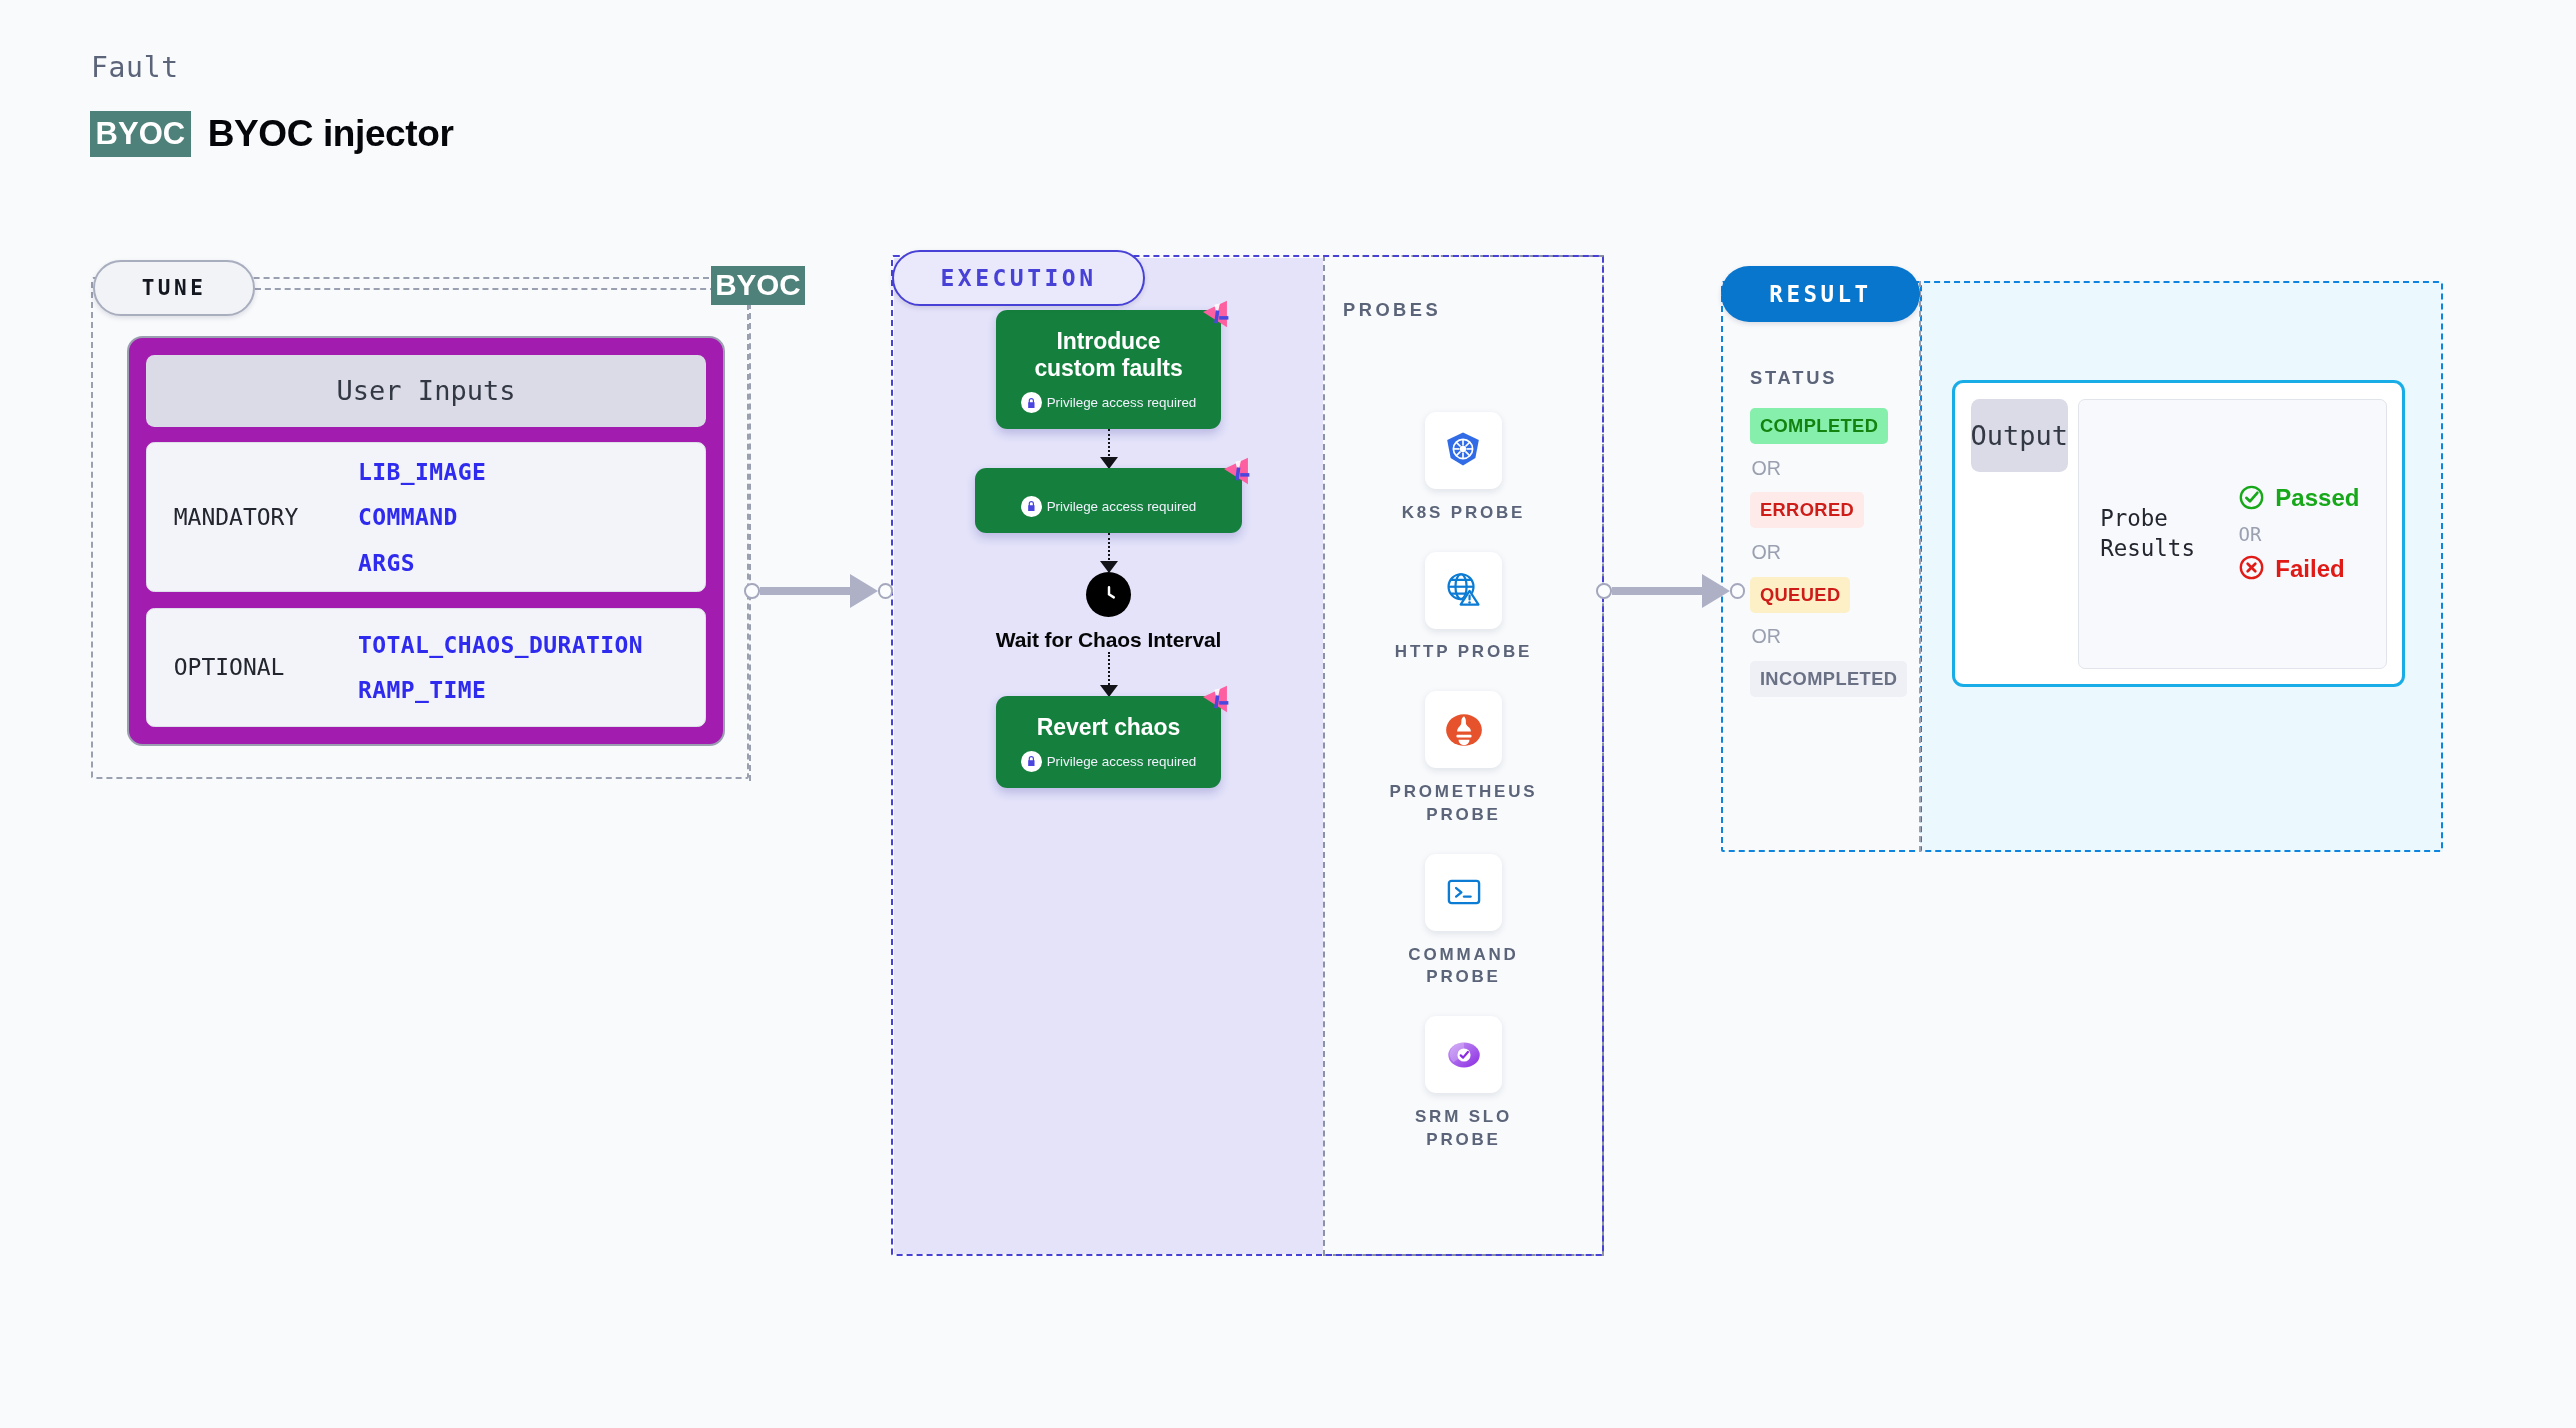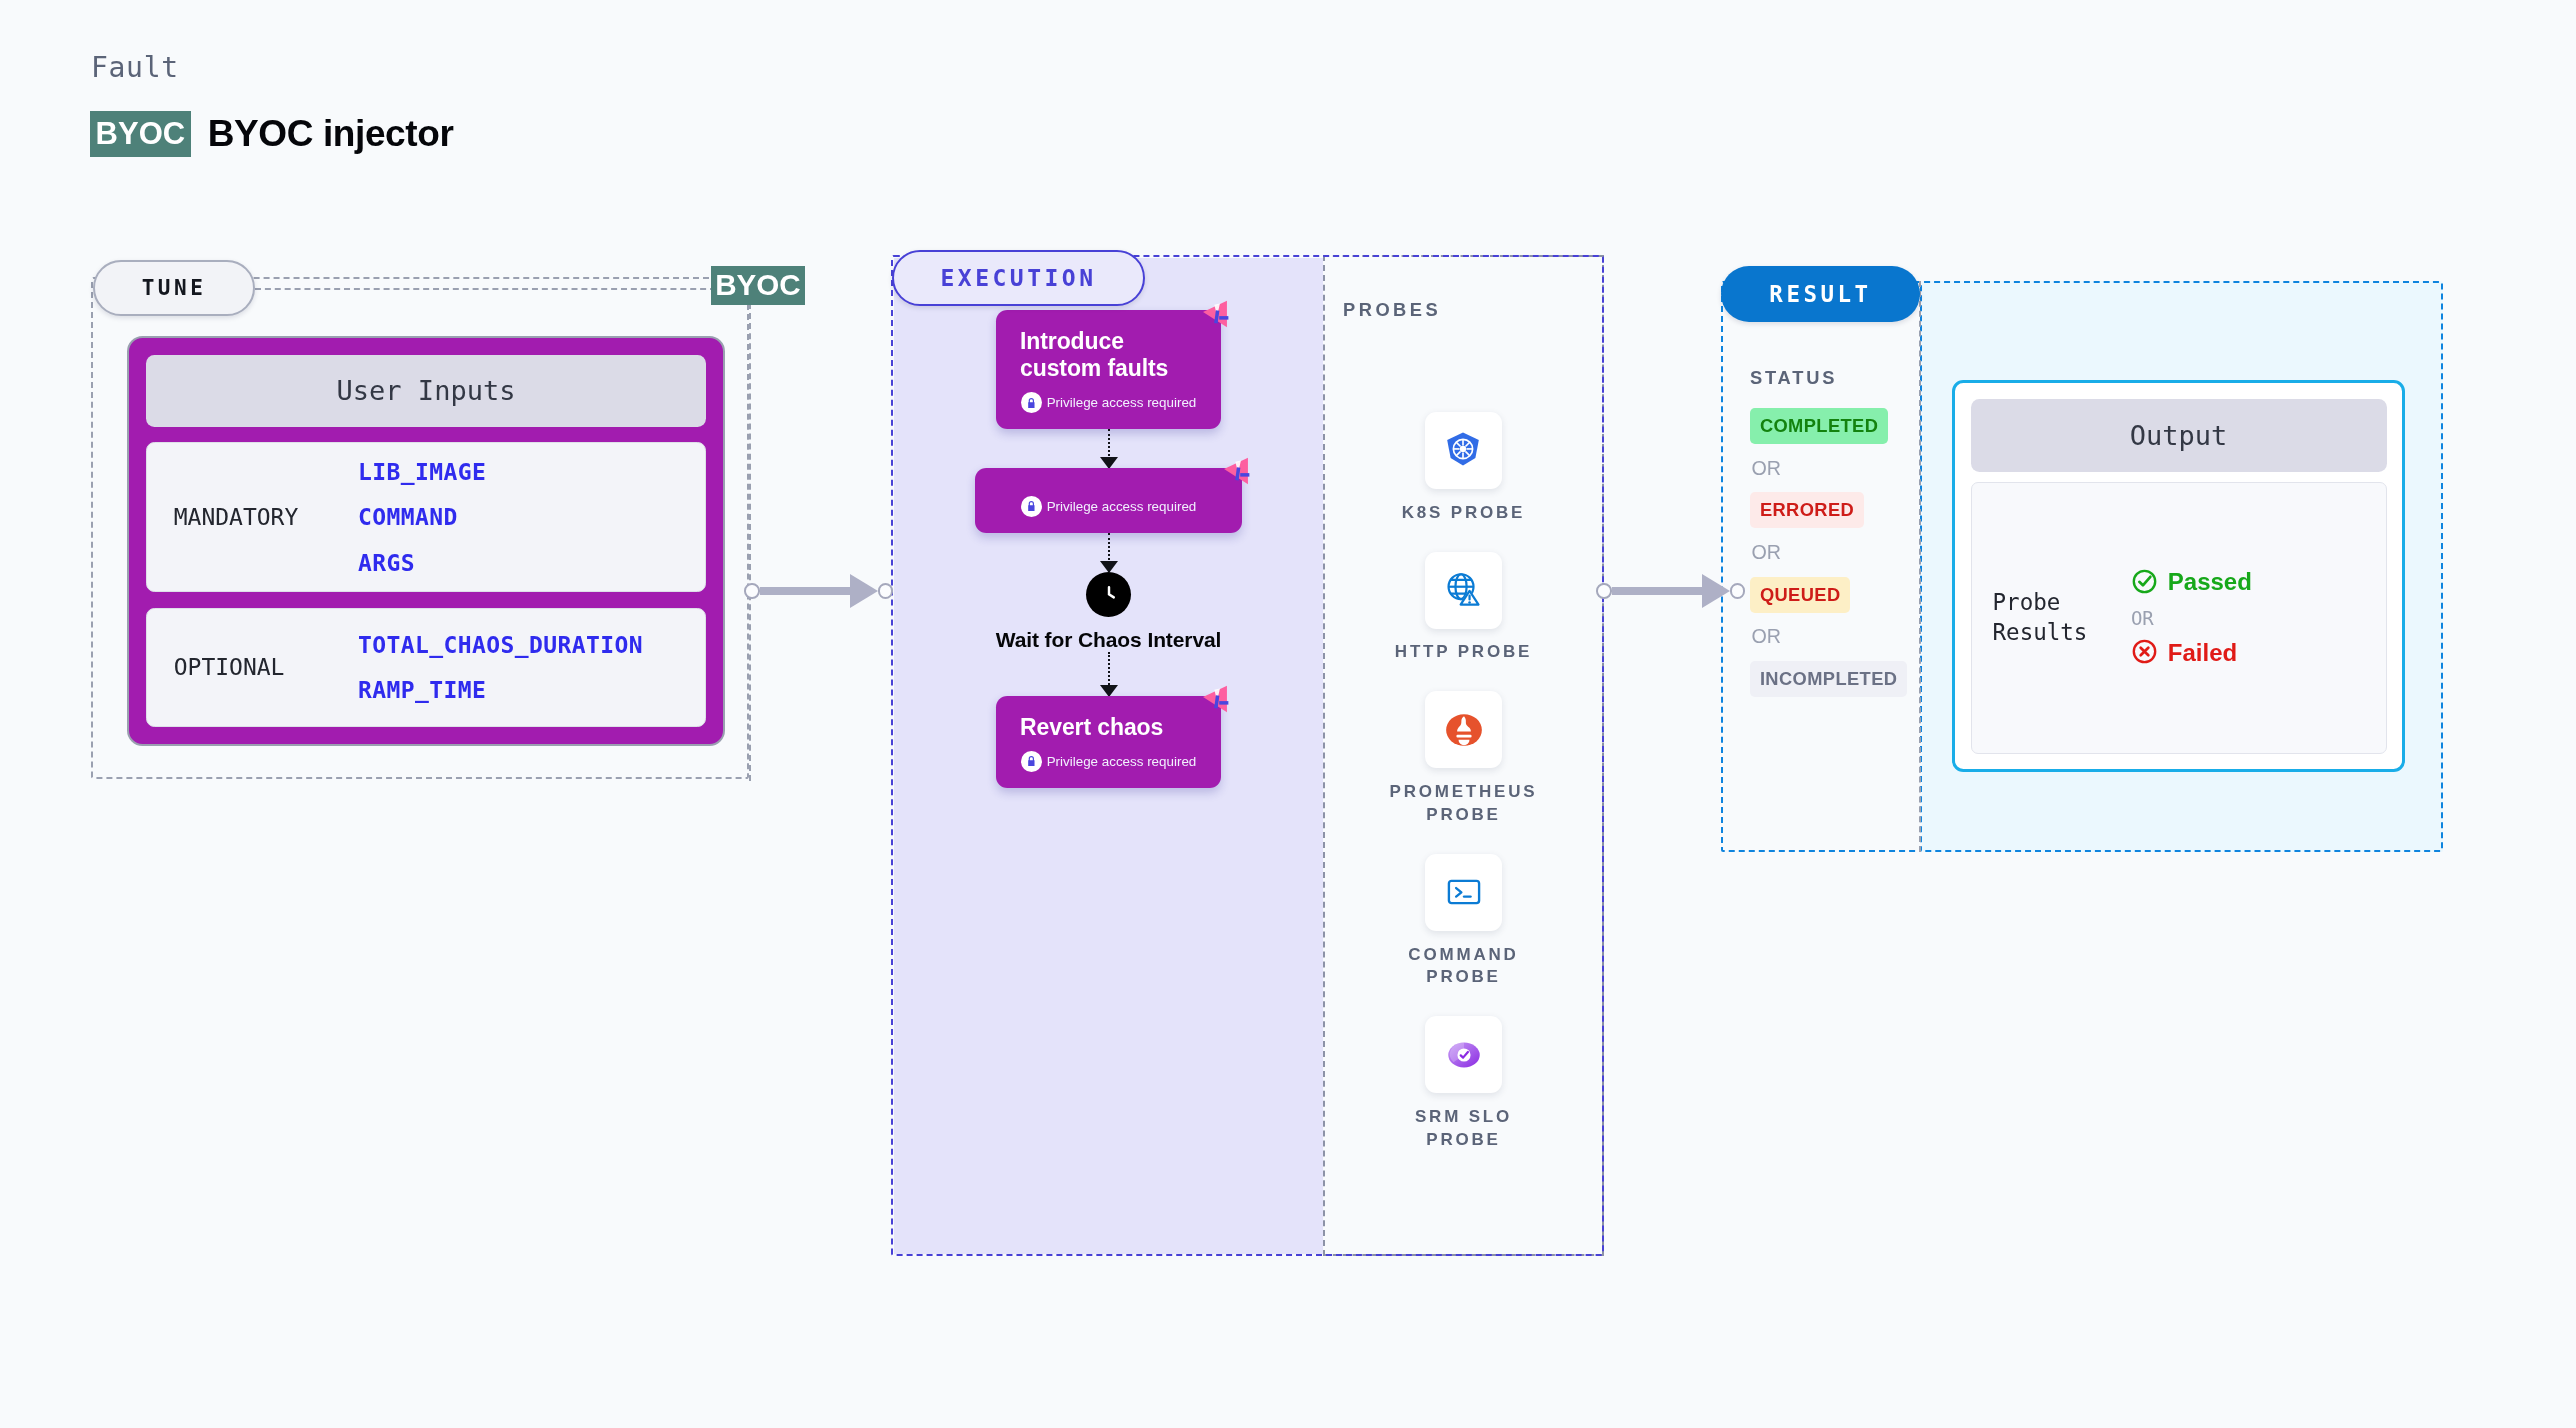--- a/index.html
+++ b/index.html
@@ -119,22 +119,22 @@
   .probes-title {
     position: absolute; left: 1343px; top: 299px;
     font-family: "Liberation Sans", sans-serif; font-weight: 700;
     font-size: 18.3px; letter-spacing: 3.5px; color: #5B6478;
   }
 
   
   .flow { position: absolute; left: 894px; top: 310px; width: 429px;
           display: flex; flex-direction: column; align-items: center; }
   .exec-card {
-    position: relative; background: #a21caf; border-radius: 11.3px;
-    color: #FFFFFF; text-align: left;
+    position: relative; background: #15803d; border-radius: 11.3px;
+    color: #FFFFFF; text-align: center;
     box-shadow: 0 4.2px 9.9px rgba(44,40,150,.22);
     padding: 18.3px 24px 15.5px 24px;
   }
   .exec-card .ctitle { font-size: 23px; font-weight: 700; line-height: 1.18; letter-spacing: -0.1px; }
   .priv {
     display: flex; align-items: center; justify-content: center;
     gap: 5px; margin-top: 9.9px; font-size: 13.4px; color: #F2F1FE;
   }
   .lock-icon {
     width: 21px; height: 21px; border-radius: 50%; background: #FFFFFF;
@@ -198,23 +198,23 @@
     font-size: 18.3px; font-weight: 700; letter-spacing: 0.4px;
   }
   .or-text { font-size: 19.7px; color: #9AA0B0; font-family: "Liberation Sans", sans-serif; padding-left: 1.4px; }
 
   .result-out-dashed {
     position: absolute; left: 1922px; top: 281px; width: 521px; height: 571px;
     border: 2.8px dashed #0E84DE; border-left: none; border-radius: 2.1px;
     background: #EBF8FE;
   }
   .output-card {
-    position: absolute; left: 1952px; top: 380px; width: 453px; height: 392px;
+    position: absolute; left: 1952px; top: 380px; width: 453px; height: 307px;
     background: #FFFFFF; border: 3.5px solid #19ADE8; border-radius: 11.3px;
-    padding: 15.5px; display: flex; flex-direction: column; gap: 10px;
+    padding: 15.5px; display: flex; gap: 10px;
   }
   .out-row {
     background: #F8F9FC; border: 1.4px solid #E2E4EC; border-radius: 7px;
     display: flex; align-items: center; padding: 11.3px 8.4px;
   }
   .out-row.metrics { height: 75px; }
   .out-row.probes  { flex: 1 1 auto; }
   .out-key {
     width: 151px; padding-left: 12.7px;
     font-family: "DejaVu Sans Mono", monospace; font-size: 22.5px;

